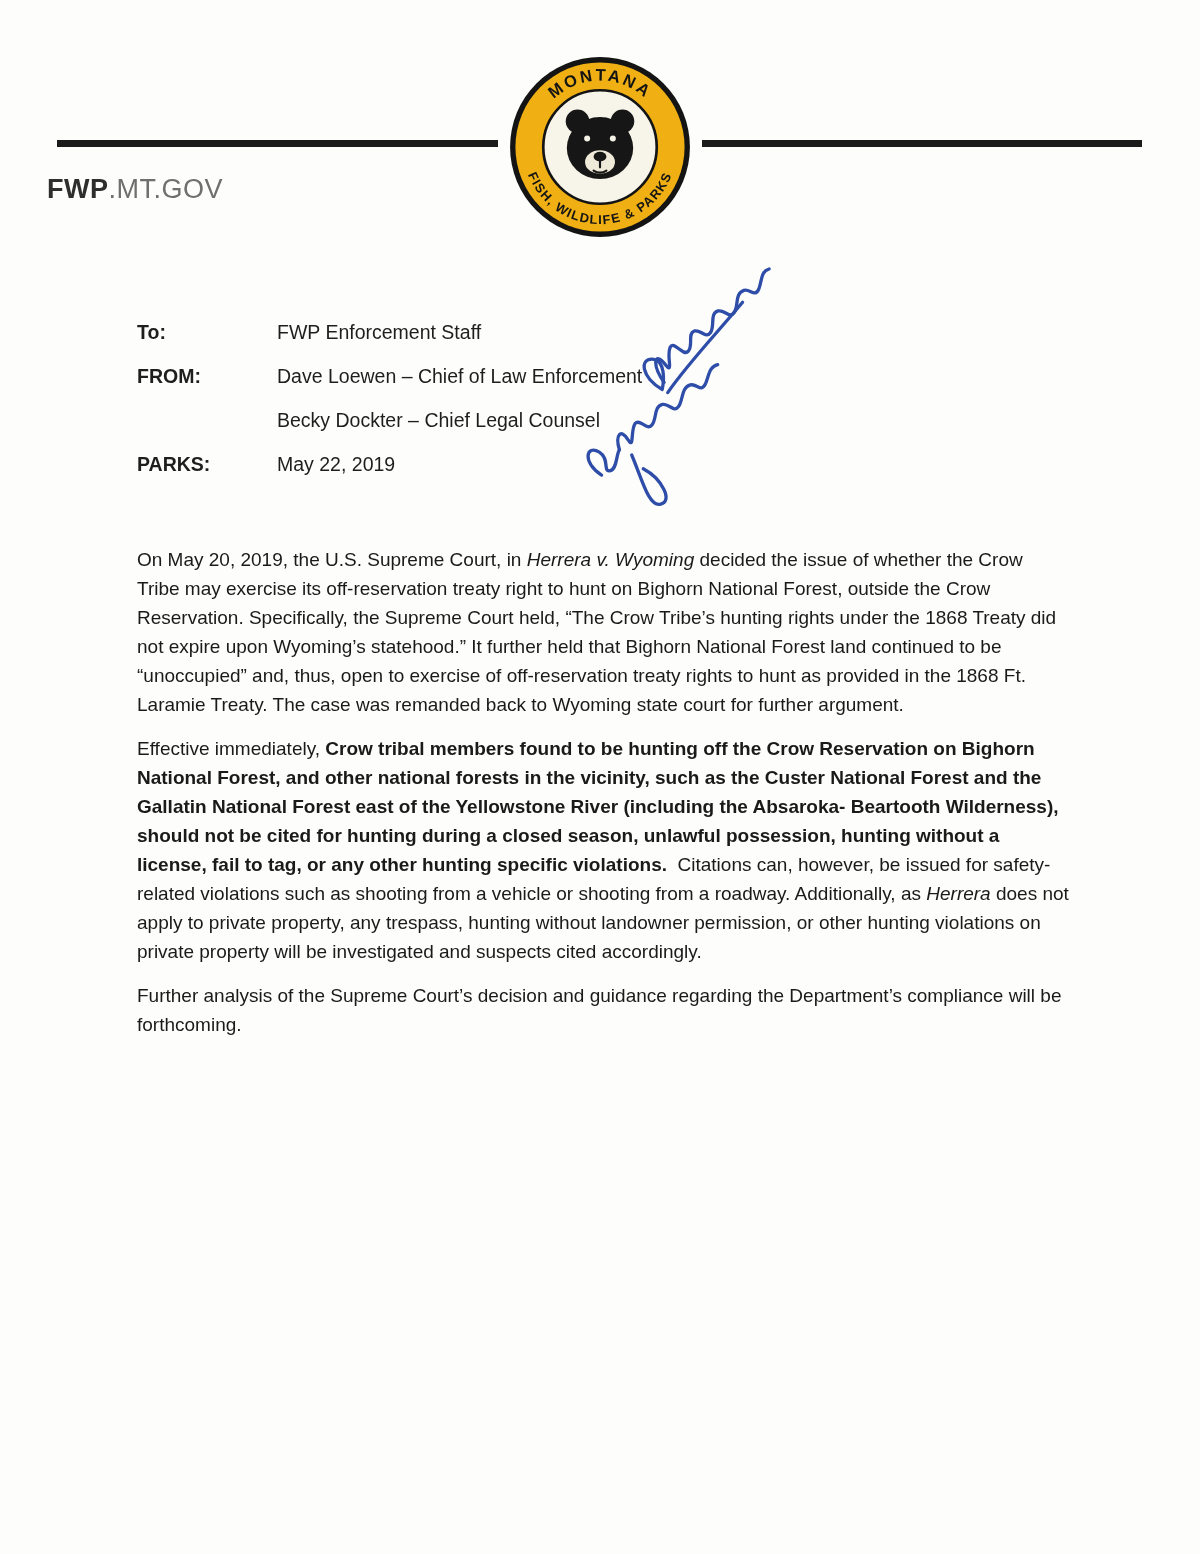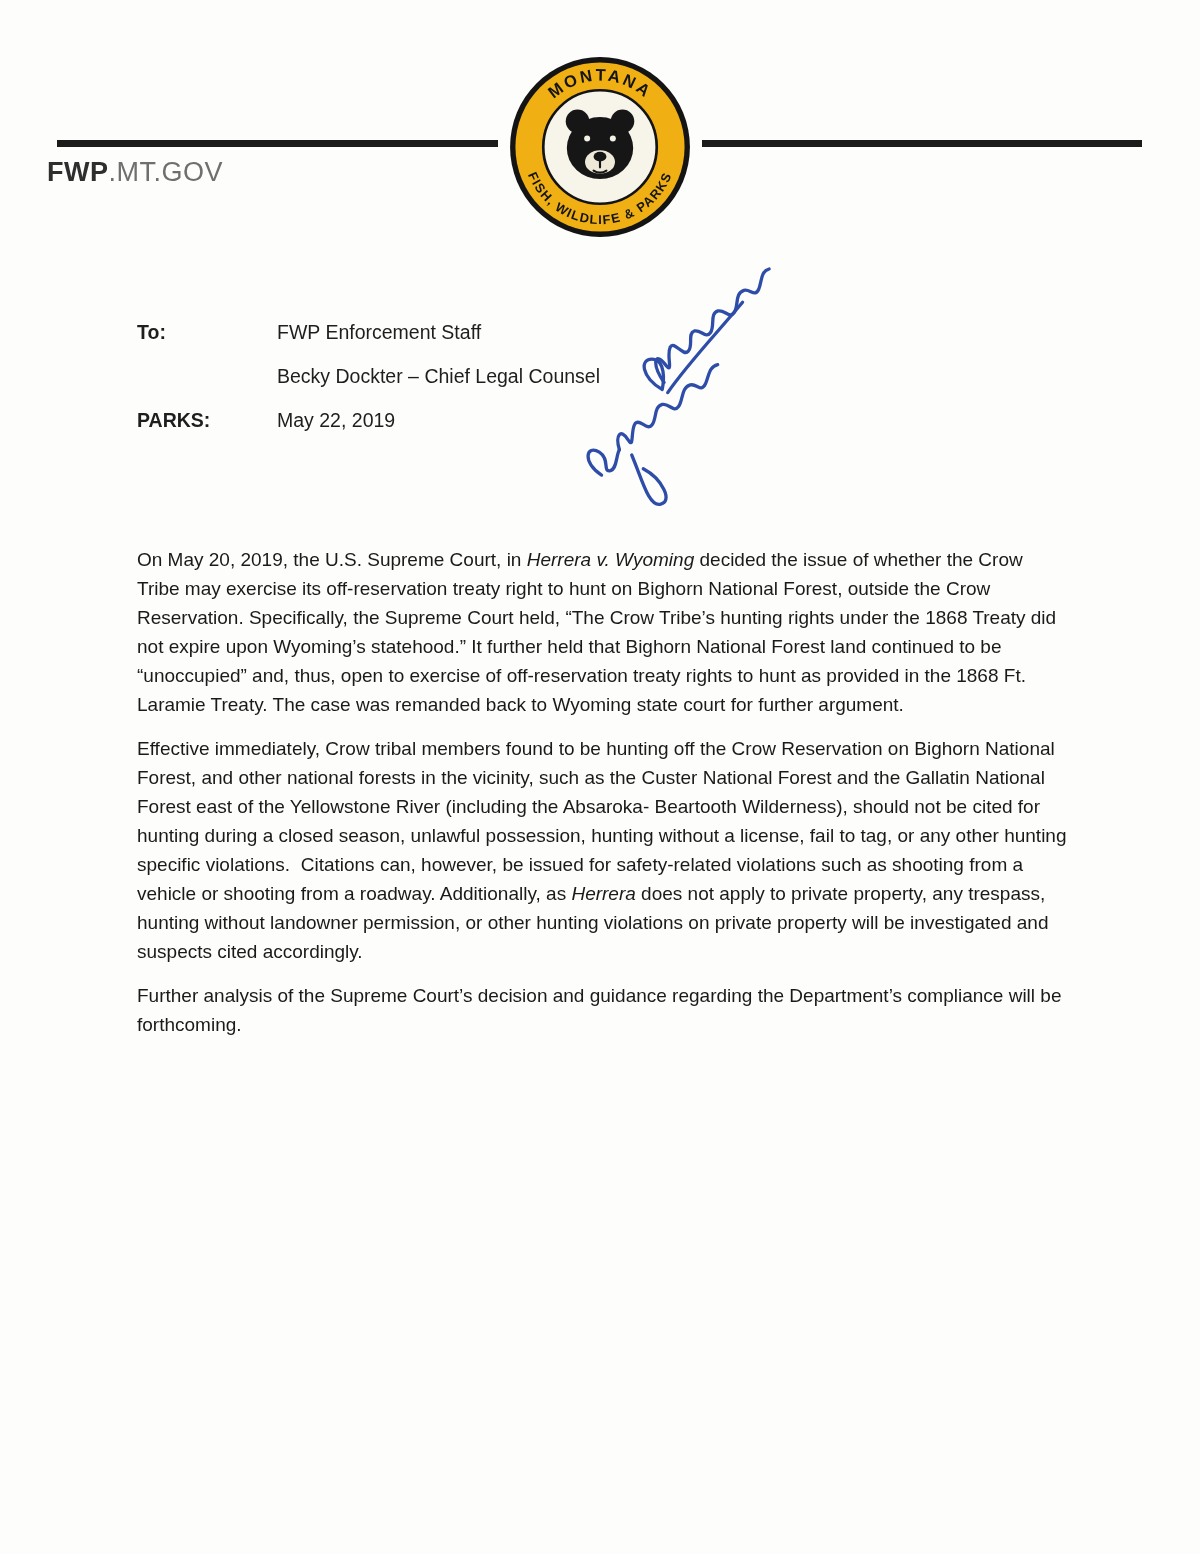--- a/index.html
+++ b/index.html
@@ -13,21 +13,21 @@
     font-family:"Liberation Sans", sans-serif;
     color:#1e1e1e;
     overflow:hidden;
   }
 
   
   .rule { position:absolute; top:140px; height:7px; background:#1b1b1b; }
   .rule-left  { left:57px;  width:441px; }
   .rule-right { left:702px; width:440px; }
 
-  .brand { position:absolute; left:47px; top:157px; font-size:27px; letter-spacing:.5px; white-space:nowrap; }
+  .brand { position:absolute; left:47px; top:174px; font-size:27px; letter-spacing:.5px; white-space:nowrap; }
   .brand-bold { font-weight:700; color:#2e2e2e; }
   .brand-rest { color:#6f6f6f; }
 
   .tagline { position:absolute; right:60px; top:158px; font-size:26px; color:#575757; letter-spacing:1.5px; white-space:nowrap; }
   .tagline-bold { font-weight:700; color:#0f0f0f; }
 
   .logo { position:absolute; left:509px; top:56px; width:182px; height:182px; }
   .logo text { font-family:"Liberation Sans", sans-serif; font-weight:700; fill:#141414; }
   .logo .arc-top-text    { font-size:15.5px; letter-spacing:2.5px; }
   .logo .arc-bottom-text { font-size:12px;   letter-spacing:1.2px; }
@@ -38,21 +38,21 @@
   .memo-label { flex:0 0 140px;font-weight:bold; }
   .memo-value { flex:1 1 auto; }
   .italic { font-style:italic; }
 
   
   .signature { position:absolute; left:575px; top:250px; width:270px; height:260px; pointer-events:none; }
 
   
   .body-text { position:absolute; left:137px; top:545px; width:932px; font-size:19px; line-height:29px; color:#1a1a1a; }
   .para { margin-bottom:15px; }
-  .b { font-weight:400;margin-top:17px; }
+  .b { font-weight:700;margin-top:17px; }
   .i { font-style:italic; }
 </style>
 </head>
 <body>
 
 <div class="page">
 
   <div class="rule rule-left"></div>
   <div class="rule rule-right"></div>
 
@@ -86,20 +86,24 @@
       <textPath href="#arcBottom" startOffset="50%" text-anchor="middle">FISH, WILDLIFE &amp; PARKS</textPath>
     </text>
   </svg>
 
   <div class="memo">
     <div class="memo-row">
       <span class="memo-label">To:</span>
       <span class="memo-value">FWP Enforcement Staff</span>
     </div>
     <div class="memo-row">
+      <span class="memo-label">FROM:</span>
+      <span class="memo-value">Dave Loewen – Chief of Law Enforcement</span>
+    </div>
+    <div class="memo-row">
       <span class="memo-label"></span>
       <span class="memo-value">Becky Dockter – Chief Legal Counsel</span>
     </div>
     <div class="memo-row">
       <span class="memo-label">PARKS:</span>
       <span class="memo-value">May 22, 2019</span>
     </div>
   </div>
 
   <svg class="signature" viewBox="0 0 270 260" fill="none" stroke-linecap="round" stroke-linejoin="round" stroke-width="3.3" aria-hidden="true" stroke="#2e4da8">

